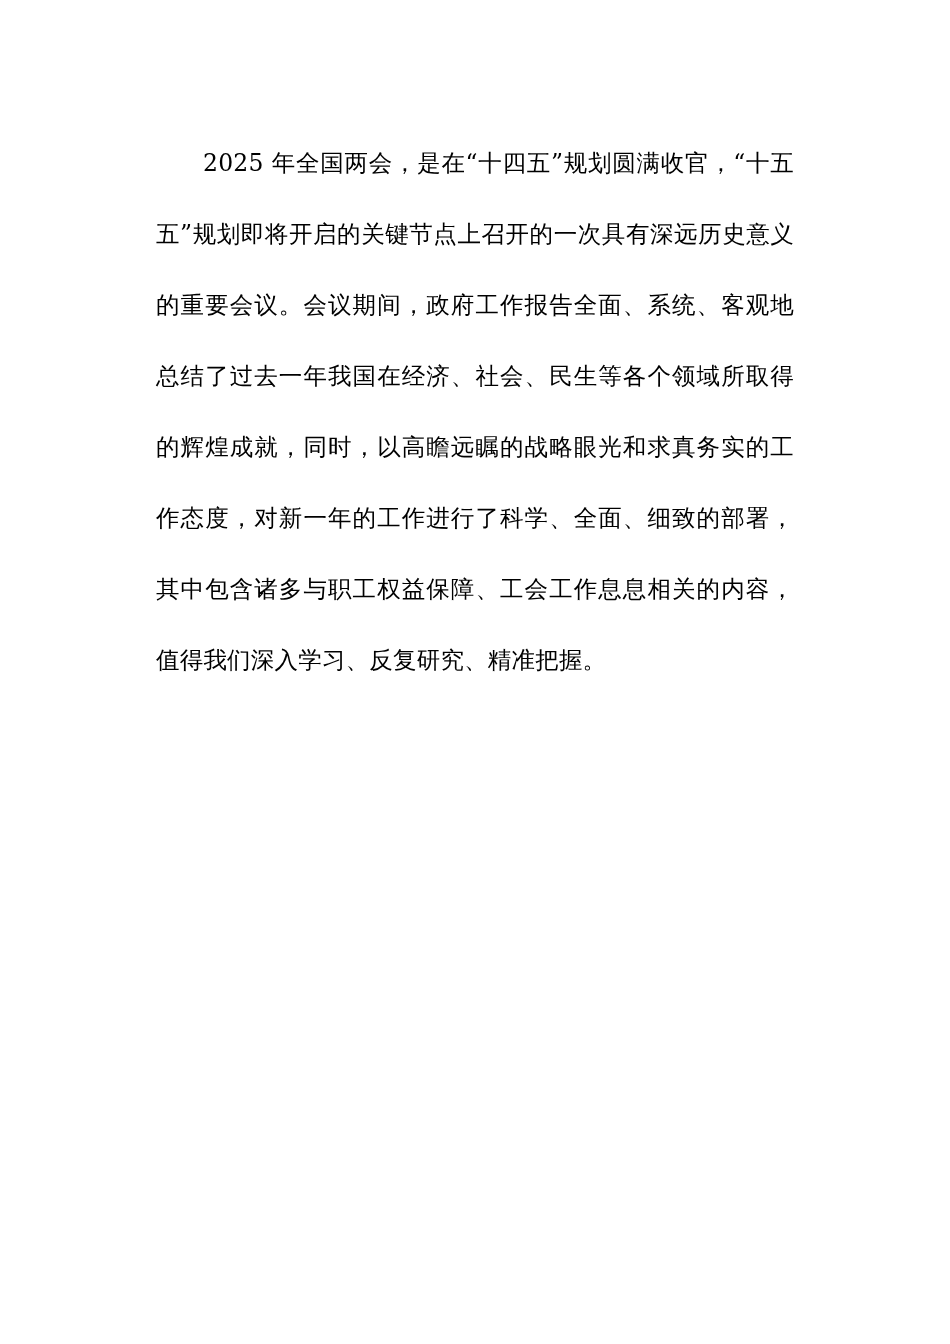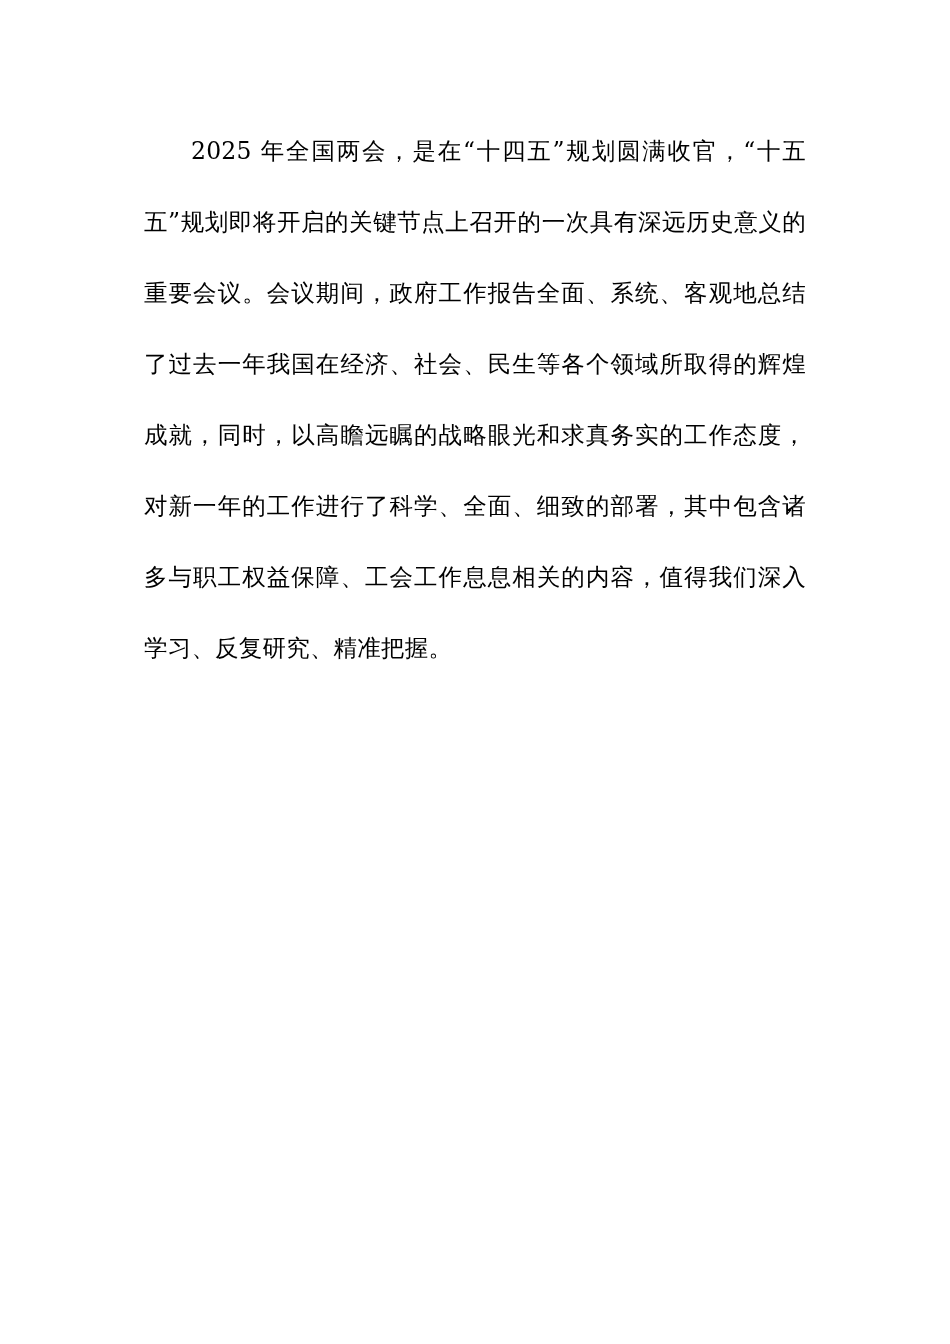--- a/index.html
+++ b/index.html
@@ -18,21 +18,21 @@
     box-sizing: border-box;
     width: 950px;
     height: 1344px;
     padding: 112px 140px 0 140px;
     background: #ffffff;
   }
   .doc-body {
     width: 670px;
   }
   p.para {
-    margin: 4px;
+    margin: 16px;
     font-size: 23.5px;
     line-height: 71px;
     text-align: justify;
     text-justify: inter-ideograph;
     letter-spacing: 0.2px;
     word-break: break-all;
   }
   p.para.indent {
     text-indent: 2em;
   }

